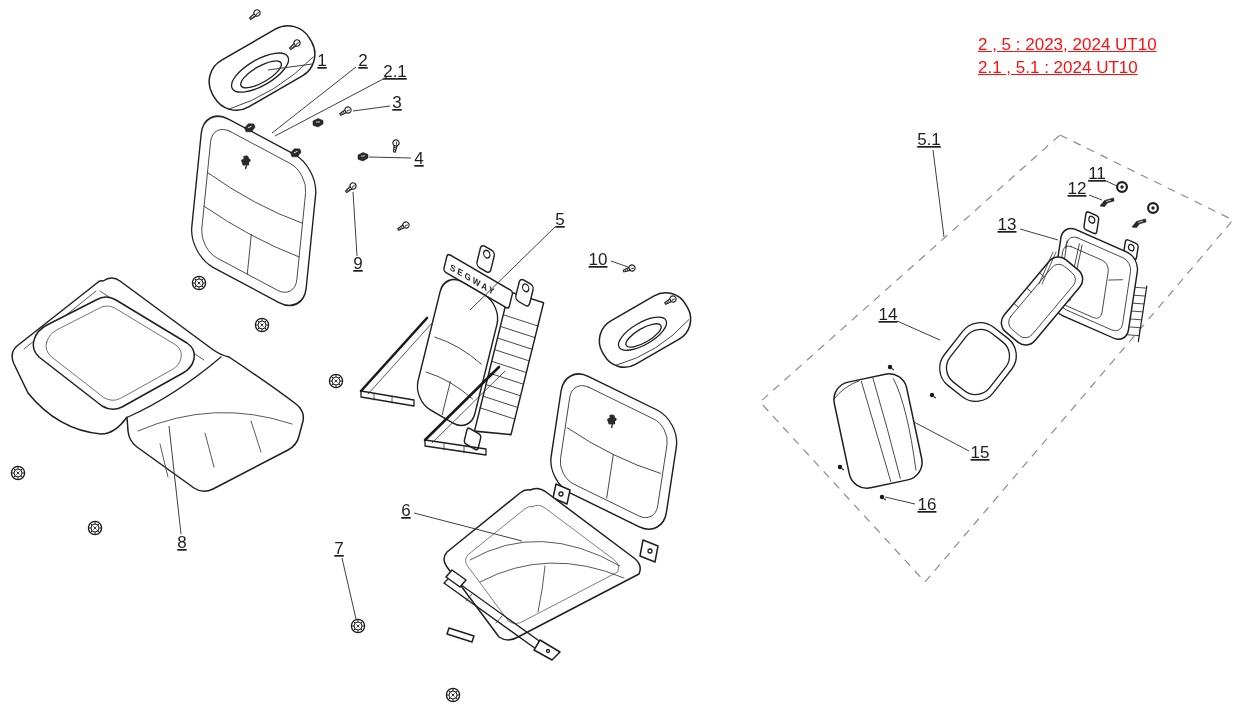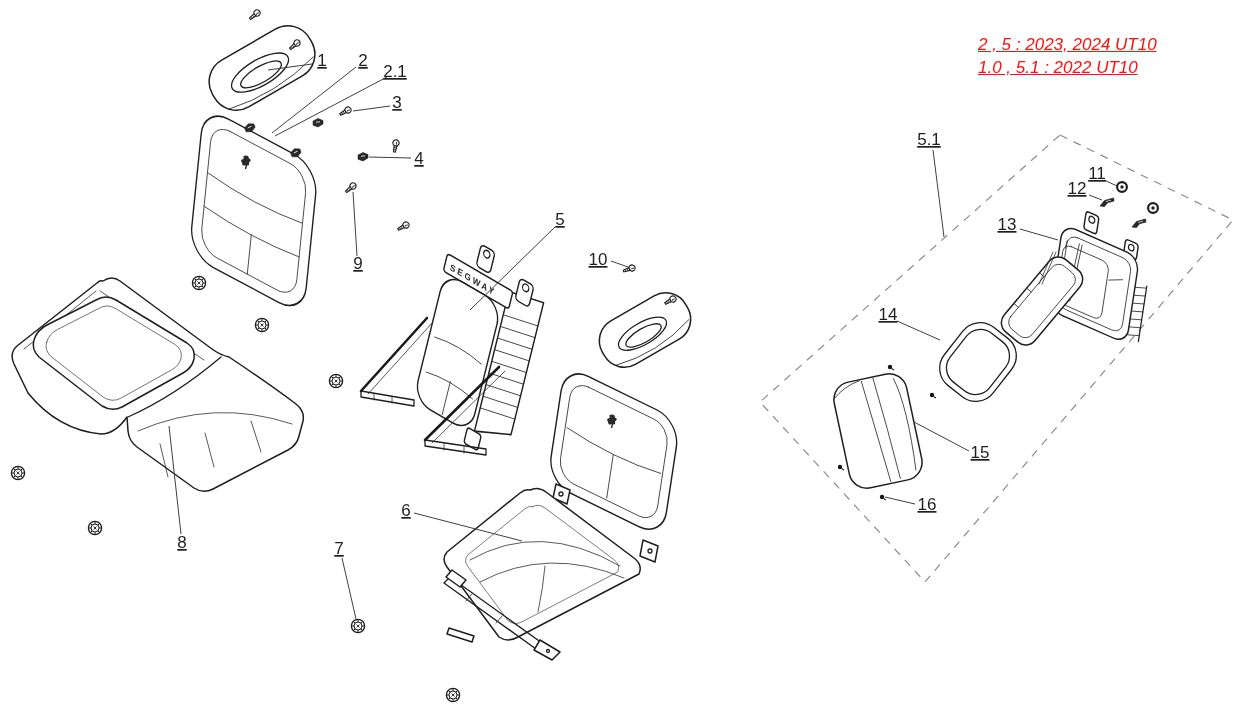--- a/index.html
+++ b/index.html
@@ -1,20 +1,20 @@
 <!DOCTYPE html>
 <html><head>
 <meta charset="utf-8">
 <title>Parts Diagram</title>
 <style>
   html,body{margin:0;padding:0;background:#fff;}
   .stage{position:relative;width:1249px;height:714px;background:#fff;overflow:hidden;
          font-family:"Liberation Sans",sans-serif;}
   .notes{position:absolute;left:978px;top:33px;font-size:17px;line-height:23px;color:#ff0f0f;}
-  .notes div{text-decoration:underline;white-space:nowrap;font-style:italic;}
+  .notes div{text-decoration:underline;white-space:nowrap;}
   svg text.callout{font-family:"Liberation Sans",sans-serif;font-size:17px;fill:#1f1f1f;
                    text-decoration:underline;}
   svg text.brand{font-family:"Liberation Sans",sans-serif;font-size:9px;font-weight:bold;
                  fill:#2a2a2a;letter-spacing:2.4px;}
   .ln{stroke:#1f1f1f;fill:none;stroke-width:1.3;stroke-linejoin:round;stroke-linecap:round;}
   .lnf{stroke:#1f1f1f;fill:#fff;stroke-width:1.5;stroke-linejoin:round;stroke-linecap:round;}
   .thin{stroke:#2e2e2e;fill:none;stroke-width:0.8;stroke-linecap:round;}
   .thick{stroke:#1a1a1a;fill:none;stroke-width:2.6;stroke-linecap:round;}
   .leader{stroke:#3f3f3f;stroke-width:1;fill:none;}
   .dash{stroke:#8c8c8c;stroke-width:1.2;fill:none;stroke-dasharray:8 7;}
@@ -291,16 +291,16 @@
       <g>
         <line class="leader" x1="915" y1="504" x2="885" y2="497"></line>
         <text class="callout" x="927" y="510" text-anchor="middle">16</text>
       </g>
     </g>
   </svg>
 
   
   <div class="notes">
     <div>2 , 5 : 2023, 2024 UT10</div>
-    <div>1.0 , 5.1 : 2022 UT10</div>
+    <div>2.1 , 5.1 : 2024 UT10</div>
   </div>
 
 </div>
 
 </body></html>

